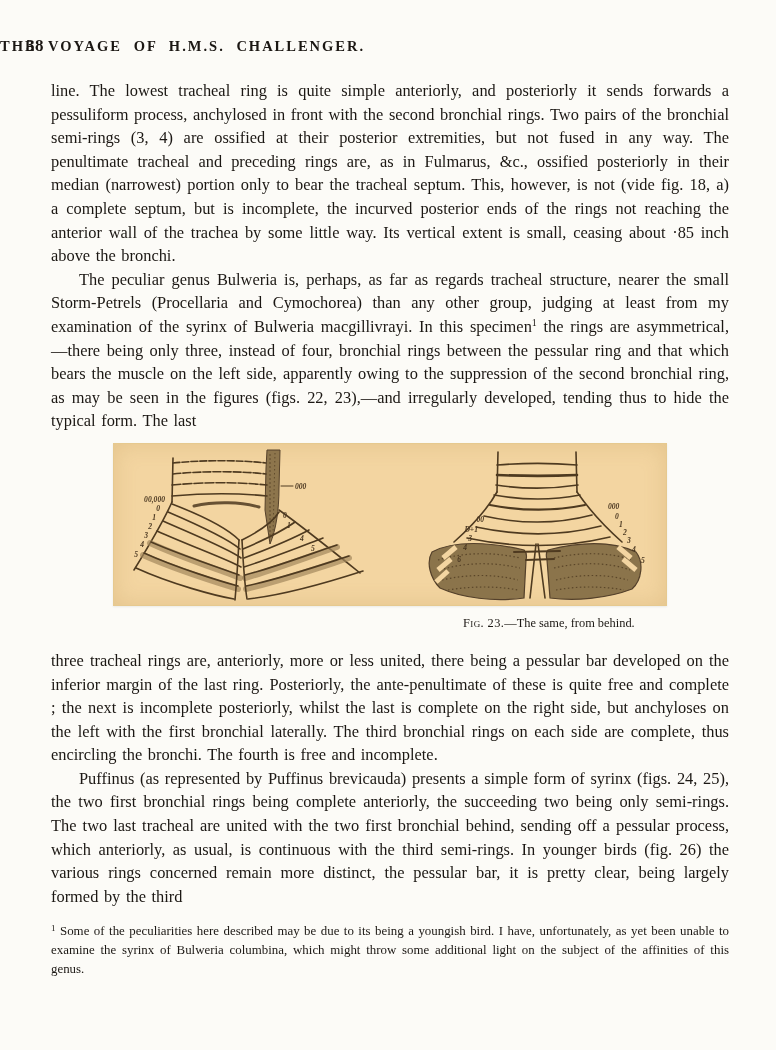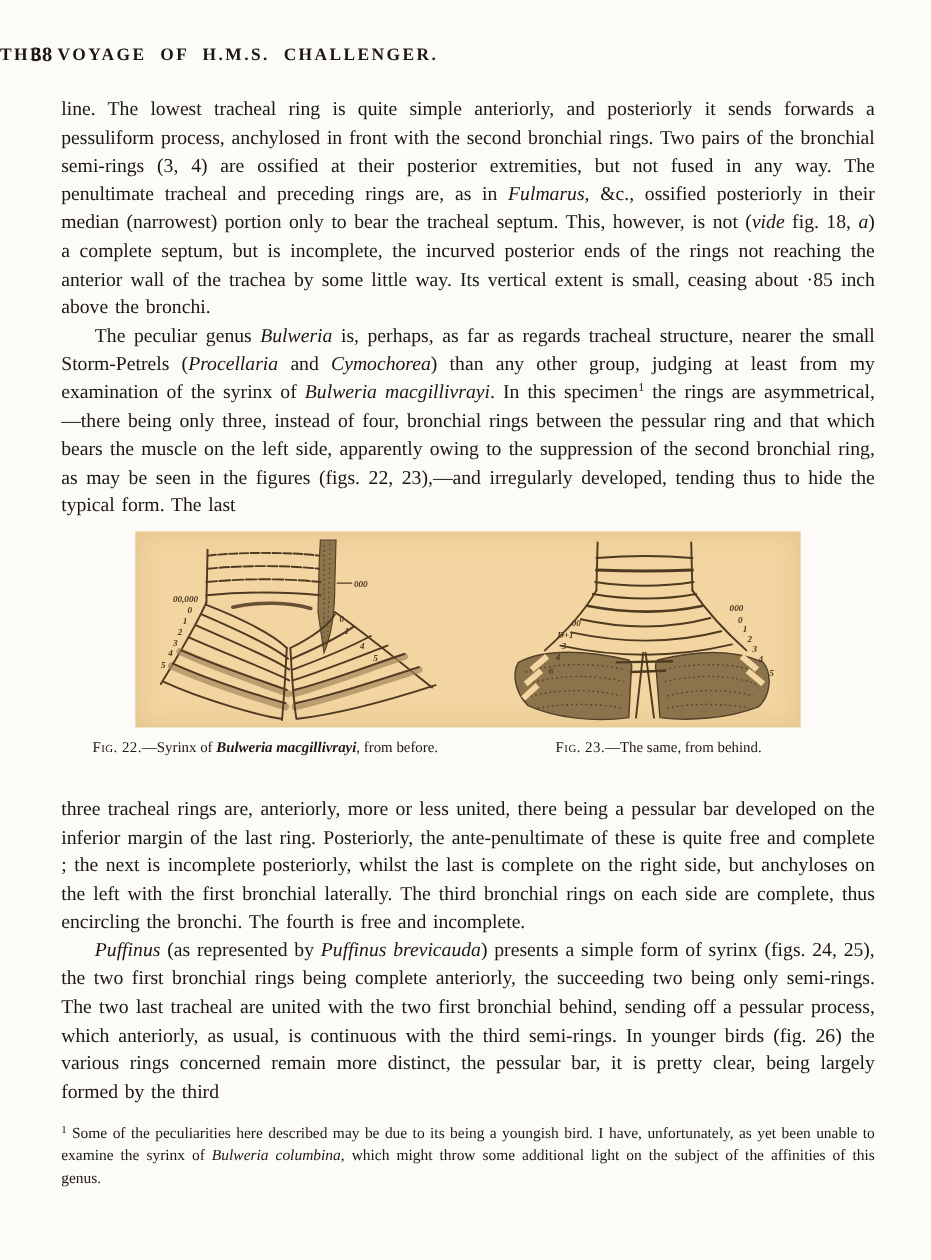--- a/index.html
+++ b/index.html
@@ -23,23 +23,23 @@
     letter-spacing:2px; word-spacing:6px;
   }
 
   .content {
     position:absolute; left:51px; top:79px; width:678px;
     font-size:16.4px; line-height:23.6px;
     text-align:justify;
   }
   .para { margin:0; word-spacing:1.5px; }
   .indent { text-indent:28px; }
-  .after-figure { margin-top:28px; }
-
-  .it { font-style:italic; }
+  .after-figure { margin-top:15px; }
+
+  .it { }
   .bd { font-weight:bold; }
   .sc { font-variant:small-caps; letter-spacing:.4px; }
   sup { font-size:10px; line-height:0; vertical-align:6px; }
 
   .plate {
     position:relative;
     width:552px; height:161px;
     margin:10px 0 0 62px;
     background:#f3d5a1;
     border:1px solid #e6c98f;
@@ -183,21 +183,20 @@
           <text x="205" y="79">1</text>
           <text x="209" y="87">2</text>
           <text x="213" y="95">3</text>
           <text x="218" y="104">4</text>
           <text x="227" y="115">5</text>
         </g>
       </svg>
     </figure>
 
     <div class="captions">
-      <span class="cap22"><span class="sc">Fig. 22.</span><span>—Syrinx of </span><span class="it bd">Bulweria macgillivrayi</span><span>, from before.</span></span>
       <span class="cap23"><span class="sc">Fig. 23.</span><span>—The same, from behind.</span></span>
     </div>
 
     <p class="para after-figure"><span>three tracheal rings are, anteriorly, more or less united, there being a pessular bar developed on the inferior margin of the last ring.  Posteriorly, the ante-penultimate of these is quite free and complete ; the next is incomplete posteriorly, whilst the last is complete on the right side, but anchyloses on the left with the first bronchial laterally.  The third bronchial rings on each side are complete, thus encircling the bronchi.  The fourth is free and incomplete.</span></p>
     <p class="para indent"><span class="it">Puffinus</span><span> (as represented by </span><span class="it">Puffinus brevicauda</span><span>) presents a simple form of syrinx (figs. 24, 25), the two first bronchial rings being complete anteriorly, the succeeding two being only semi-rings.  The two last tracheal are united with the two first bronchial behind, sending off a pessular process, which anteriorly, as usual, is continuous with the third semi-rings.  In younger birds (fig. 26) the various rings concerned remain more distinct, the pessular bar, it is pretty clear, being largely formed by the third</span></p>
 
     <footer class="footnote"><sup>1</sup><span> Some of the peculiarities here described may be due to its being a youngish bird.  I have, unfortunately, as yet been unable to examine the syrinx of </span><span class="it">Bulweria columbina</span><span>, which might throw some additional light on the subject of the affinities of this genus.</span></footer>
 
   </main>
 </div>

